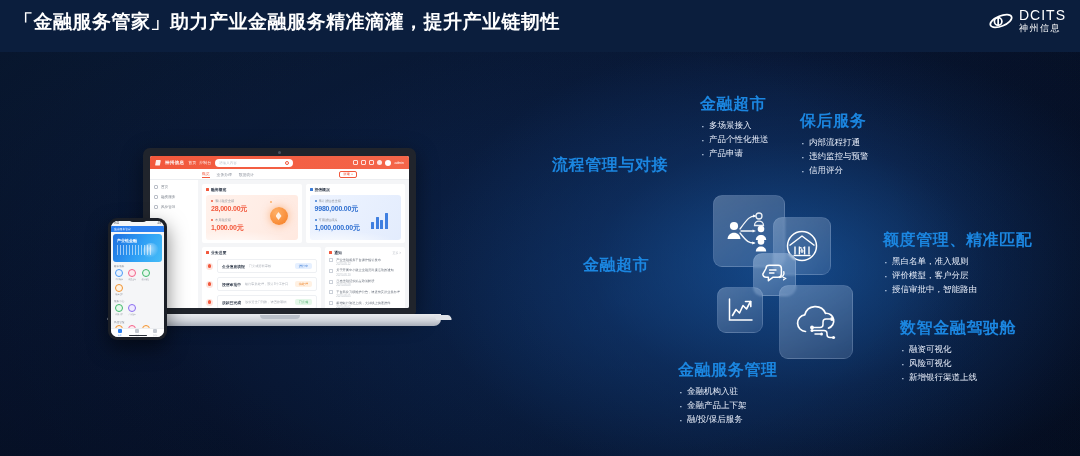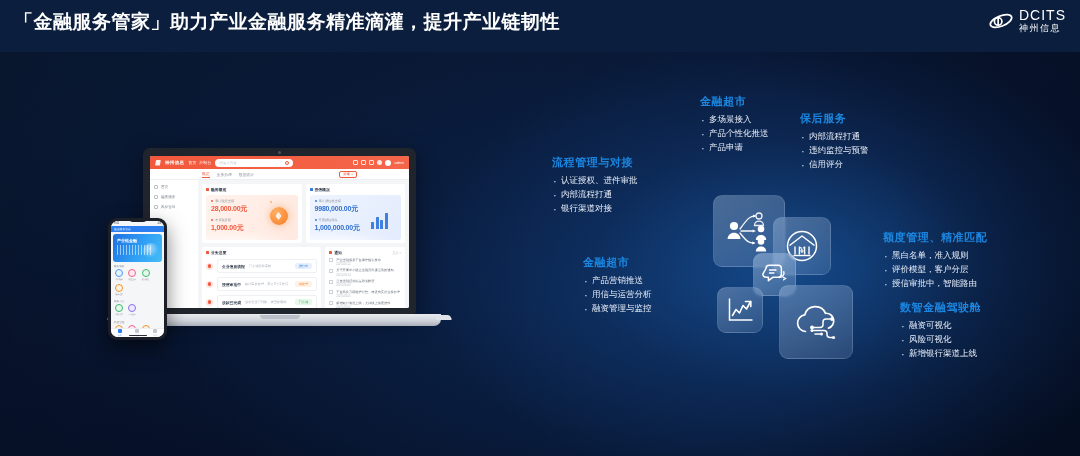--- a/index.html
+++ b/index.html
@@ -206,36 +206,36 @@
   .ccard svg{ display:block; }
   #cc-people{ left:0; top:0; width:72px; height:72px; }
   #cc-bank  { left:60px; top:22px; width:58px; height:58px; }
   #cc-chat  { left:40px; top:58px; width:43px; height:43px;
     background:linear-gradient(145deg,rgba(205,225,248,0.40),rgba(165,195,232,0.26)); }
   #cc-chart { left:4px; top:92px; width:46px; height:46px; }
   #cc-cloud { left:66px; top:90px; width:74px; height:74px; }
 
   
   .lbl{ position:absolute; z-index:20; }
-  .lbl h3{ font-size:11px; font-weight:bold; color:#1b86e0;
+  .lbl h3{ font-size:16px; font-weight:bold; color:#1b86e0;
      letter-spacing:.6px; margin-bottom:4px; white-space:nowrap; }
   .lbl ul{ list-style:none; }
   .lbl li{ font-size:8.5px; color:#e8eefa; line-height:1.62; white-space:nowrap;
      position:relative; padding-left:9px; }
   .lbl li:before{ content:"·"; position:absolute; left:1px; top:-1px;
      color:#cfe0f5; font-size:11px; }
   .lbl.right h3, .lbl.right li{ text-align:left; }
 
   #l-chaoshi { left:700px; top:94px; }
   #l-fengxian{ left:800px; top:111px; }
   #l-liucheng{ left:552px; top:155px; }
   #l-edu     { left:883px; top:230px; }
   #l-yunying { left:583px; top:255px; }
   #l-jinrong { left:678px; top:360px; }
-  #l-shuzhi  { left:900px; top:300px; }
+  #l-shuzhi  { left:900px; top:318px; }
 </style>
 </head>
 <body>
 
 <div id="slide">
 
   <div id="header">
     <div id="header-title">「金融服务管家」助力产业金融服务精准滴灌，提升产业链韧性</div>
     <div id="logo">
       <svg id="logo-mark" viewBox="0 0 32 26">
@@ -622,45 +622,43 @@
     <h3>保后服务</h3>
     <ul>
       <li>内部流程打通</li>
       <li>违约监控与预警</li>
       <li>信用评分</li>
     </ul>
   </div>
 
   <div class="lbl" id="l-liucheng">
     <h3>流程管理与对接</h3>
-    <ul>
-      <li>认证授权、进件审批</li>
-      <li>内部流程打通</li>
-      <li>银行渠道对接</li>
-    </ul>
   </div>
 
   <div class="lbl right" id="l-edu">
     <h3>额度管理、精准匹配</h3>
     <ul>
       <li>黑白名单，准入规则</li>
       <li>评价模型，客户分层</li>
       <li>授信审批中，智能路由</li>
     </ul>
   </div>
 
   <div class="lbl" id="l-yunying">
     <h3>金融超市</h3>
+  </div>
+
+  <div class="lbl" id="l-jinrong">
+    <h3>金融服务管理</h3>
     <ul>
-      <li>产品营销推送</li>
-      <li>用信与运营分析</li>
-      <li>融资管理与监控</li>
+      <li>金融机构入驻</li>
+      <li>金融产品上下架</li>
+      <li>融/投/保后服务</li>
     </ul>
   </div>
-
 
   <div class="lbl" id="l-shuzhi">
     <h3>数智金融驾驶舱</h3>
     <ul>
       <li>融资可视化</li>
       <li>风险可视化</li>
       <li>新增银行渠道上线</li>
     </ul>
   </div>
 

